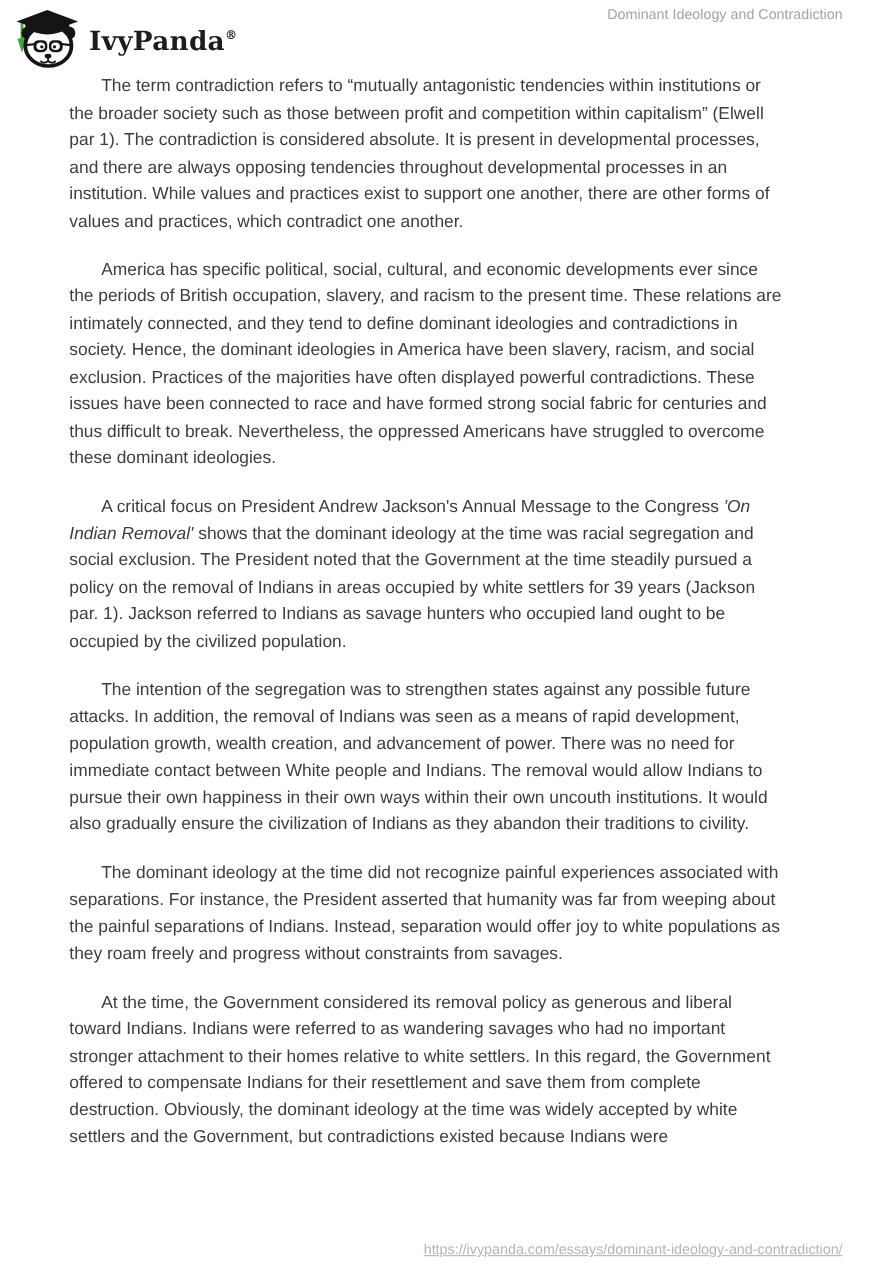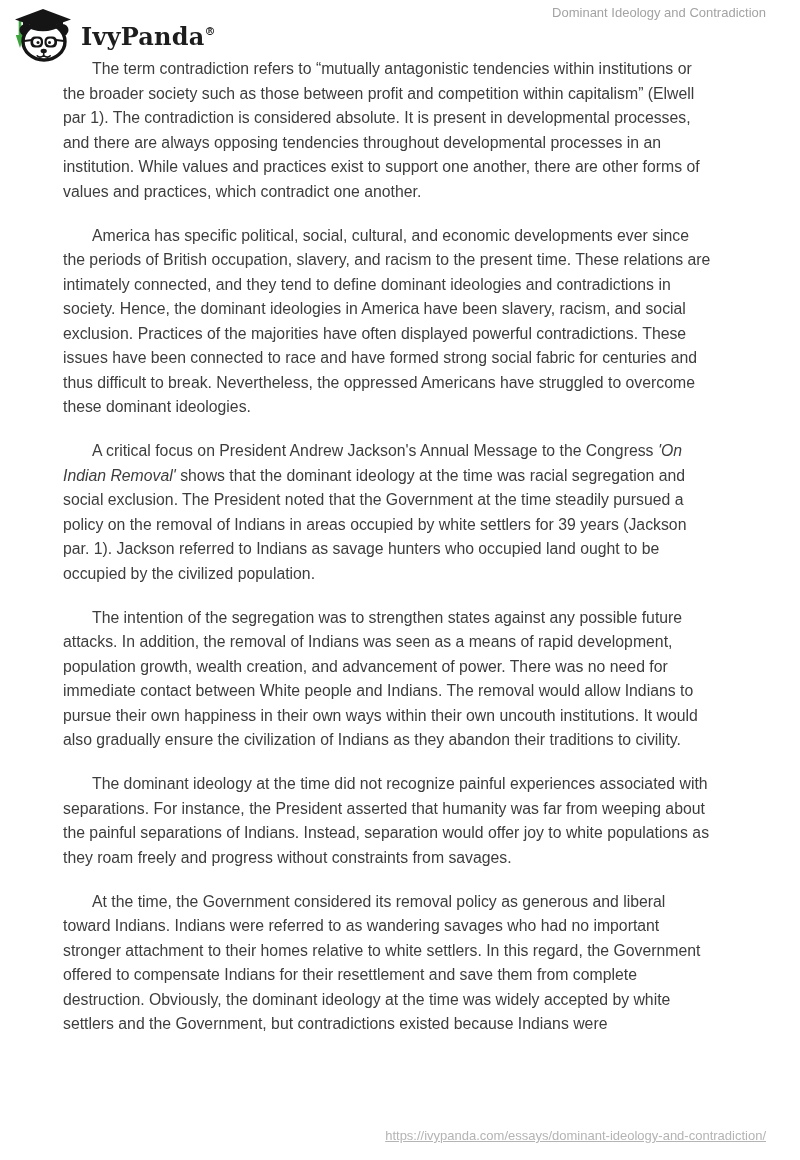--- a/index.html
+++ b/index.html
@@ -42,21 +42,21 @@
     vertical-align: 10px;
   }
   .doc-title {
     font-size: 13px;
     color: #a3a3a3;
   }
 
   
   .article {
     position: absolute;
-    top: 57px;
+    top: 67px;
     left: 63px;
     width: 652px;
   }
   .article p.para {
     margin: 0 0 19.5px 0;
     font-size: 15.8px;
     line-height: 24.5px;
     color: #3d3d3d;
     text-indent: 29px;
   }

